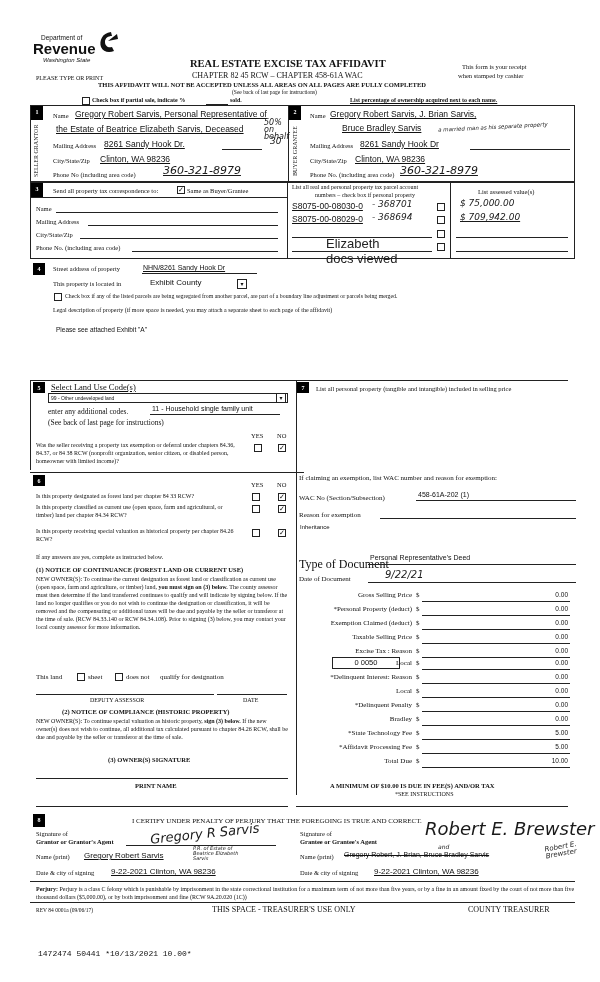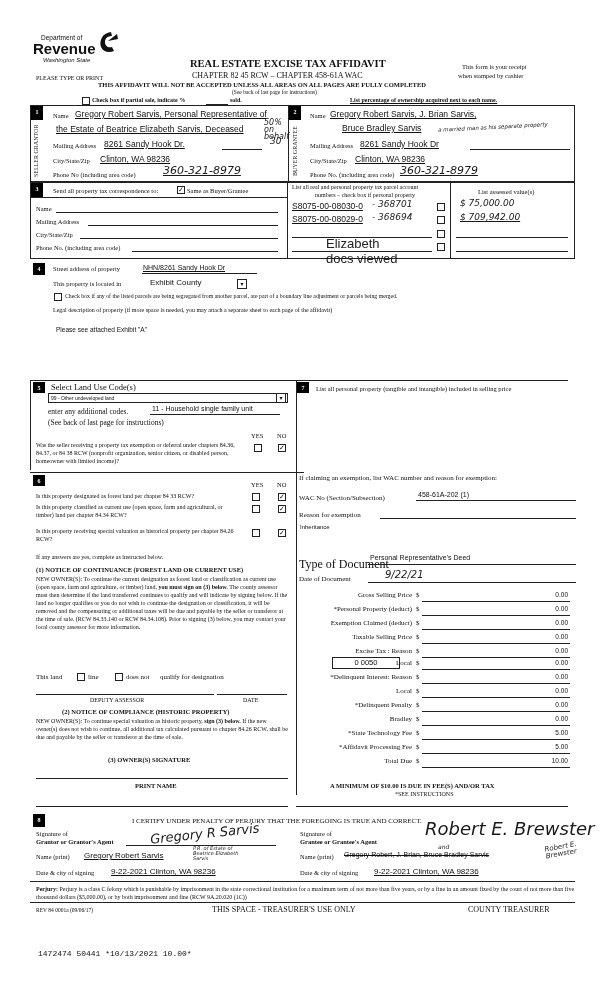--- a/index.html
+++ b/index.html
@@ -134,21 +134,21 @@
 <div class="lbl" style="left:53px;top:280px;">This property is located in</div>
 <div class="abs sans" style="left:150px;top:278px;font-size:8px;">Exhibit County</div>
 <div class="dropdown-btn" style="left:237px;top:279px;">▾</div>
 <div class="cb" style="left:54px;top:293px;"></div>
 <div class="lbl" style="left:65px;top:293px;font-size:5.8px;">Check box if any of the listed parcels are being segregated from another parcel, are part of a boundary line adjustment or parcels being merged.</div>
 <div class="lbl" style="left:53px;top:307px;font-size:6px;">Legal description of property (if more space is needed, you may attach a separate sheet to each page of the affidavit)</div>
 <div class="abs sans" style="left:56px;top:326px;font-size:6.5px;">Please see attached Exhibit "A"</div>
 
 <div class="box" style="left:30px;top:380px;width:266px;height:90px;border-right:none;border-bottom:none;"></div>
 <div class="num" style="left:33px;top:382px;height:11px;">5</div>
-<div class="abs" style="left:51px;top:382px;font-size:8.5px;">Select Land Use Code(s)</div>
+<div class="abs" style="left:51px;top:382px;font-size:8.5px;text-decoration:underline;">Select Land Use Code(s)</div>
 <div class="abs sans" style="left:48px;top:393px;width:240px;height:10px;border:1px solid #222;font-size:5px;padding-left:2px;line-height:8px;">99 - Other undeveloped land</div>
 <div class="dropdown-btn" style="left:276px;top:393px;">▾</div>
 <div class="abs" style="left:48px;top:407px;font-size:7.5px;white-space:nowrap;">enter any additional codes.</div>
 <div class="abs sans" style="left:152px;top:405px;font-size:7px;white-space:nowrap;">11 - Household single family unit</div>
 <div class="line" style="left:150px;top:414px;width:130px;"></div>
 <div class="abs" style="left:48px;top:418px;font-size:7.5px;white-space:nowrap;">(See back of last page for instructions)</div>
 <div class="lbl" style="left:251px;top:432px;">YES</div>
 <div class="lbl" style="left:277px;top:432px;">NO</div>
 <div class="abs" style="left:36px;top:441px;width:210px;font-size:6px;line-height:8px;">Was the seller receiving a property tax exemption or deferral under chapters 84.36, 84.37, or 84 38 RCW (nonprofit organization, senior citizen, or disabled person, homeowner with limited income)?</div>
 <div class="cb" style="left:254px;top:444px;"></div>
@@ -170,21 +170,21 @@
 <div class="cb" style="left:278px;top:529px;">✓</div>
 <div class="lbl" style="left:36px;top:554px;font-size:6px;">If any answers are yes, complete as instructed below.</div>
 <div class="lbl" style="left:36px;top:566px;font-size:6.5px;font-weight:bold;">(1) NOTICE OF CONTINUANCE (FOREST LAND OR CURRENT USE)</div>
 <div class="abs" style="left:36px;top:575px;width:252px;font-size:6px;line-height:8px;">
   <span>NEW OWNER(S): To continue the current designation as forest land or classification as current use (open space, farm and agriculture, or timber) land,</span>
   <b>you must sign on (3) below.</b>
   <span>The county assessor must then determine if the land transferred continues to qualify and will indicate by signing below. If the land no longer qualifies or you do not wish to continue the designation or classification, it will be removed and the compensating or additional taxes will be due and payable by the seller or transferor at the time of sale. (RCW 84.33.140 or RCW 84.34.108). Prior to signing (3) below, you may contact your local county assessor for more information.</span>
 </div>
 <div class="lbl" style="left:36px;top:673px;font-size:7px;">This land</div>
 <div class="cb" style="left:77px;top:673px;"></div>
-<div class="lbl" style="left:88px;top:673px;font-size:7px;">line</div>
+<div class="lbl" style="left:88px;top:673px;font-size:7px;">sheet</div>
 <div class="cb" style="left:115px;top:673px;"></div>
 <div class="lbl" style="left:126px;top:673px;font-size:7px;">does not</div>
 <div class="lbl" style="left:160px;top:673px;font-size:7px;">qualify for designation</div>
 <div class="line" style="left:36px;top:694px;width:178px;"></div>
 <div class="line" style="left:217px;top:694px;width:70px;"></div>
 <div class="lbl" style="left:90px;top:697px;font-size:6px;">DEPUTY ASSESSOR</div>
 <div class="lbl" style="left:243px;top:697px;font-size:6px;">DATE</div>
 <div class="lbl" style="left:62px;top:708px;font-size:6.5px;font-weight:bold;">(2) NOTICE OF COMPLIANCE (HISTORIC PROPERTY)</div>
 <div class="abs" style="left:36px;top:717px;width:252px;font-size:6px;line-height:8px;">
   <span>NEW OWNER(S): To continue special valuation as historic property,</span>

